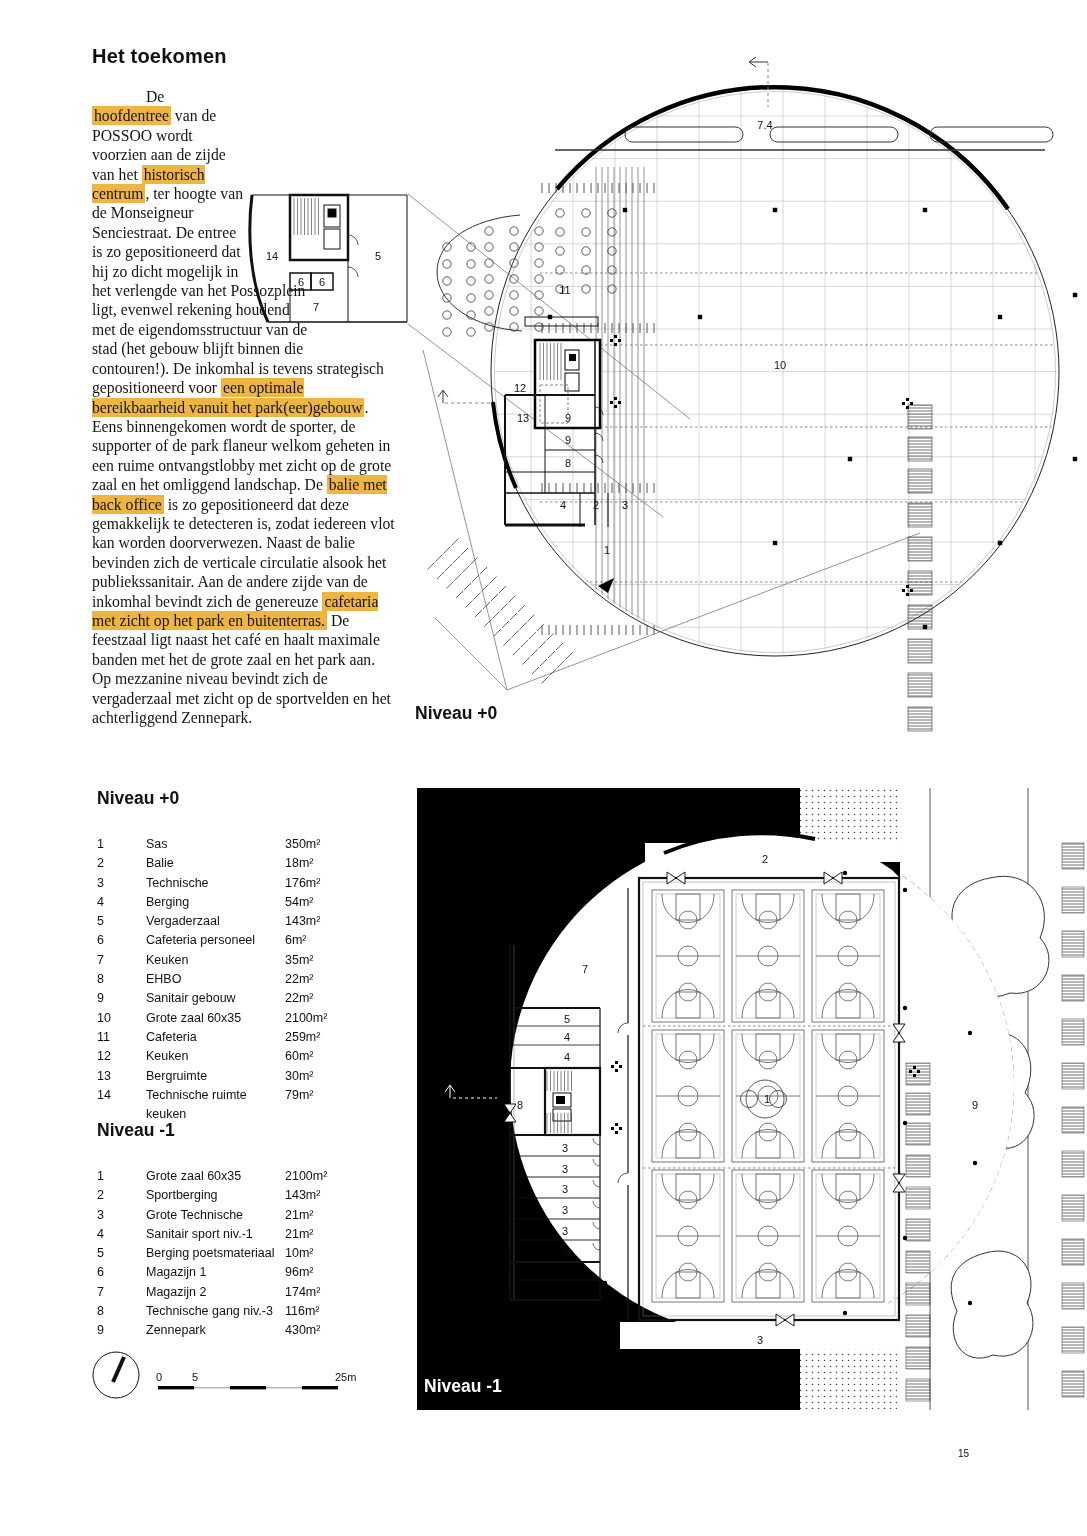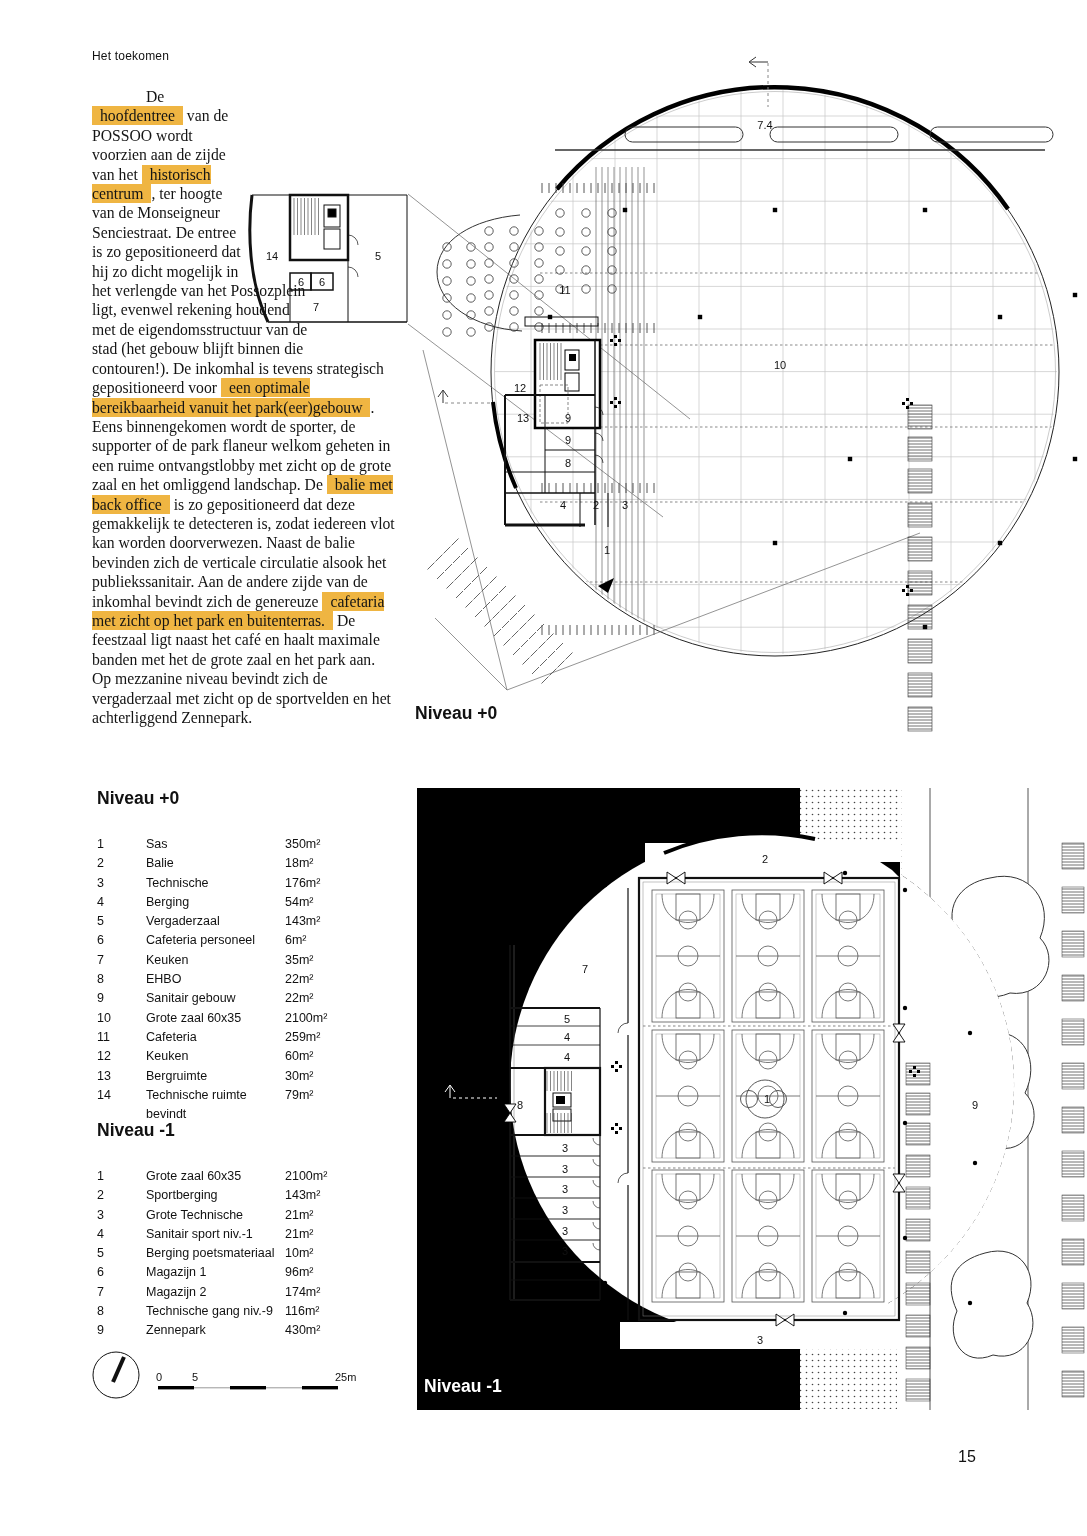--- a/index.html
+++ b/index.html
@@ -1,37 +1,37 @@
 <!DOCTYPE html>
 <html><head>
 <meta charset="utf-8">
 <style>
   html,body{margin:0;padding:0;}
   body{width:1087px;height:1536px;position:relative;background:#ffffff;
        font-family:"Liberation Sans",sans-serif;color:#111;overflow:hidden;}
   .abs{position:absolute;}
   
   #article{left:92px;top:46px;width:306px;}
-  #article h1{font-size:12px;line-height:20px;margin:0;font-weight:400;letter-spacing:.2px;}
+  #article h1{font-size:20px;line-height:20px;margin:0;font-weight:700;letter-spacing:.2px;}
   #article p{font-family:"Liberation Serif",serif;font-size:15.7px;line-height:19.4px;
              margin:21px 0 0 0;text-indent:54px;color:#141414;}
   .spA{float:right;width:152px;height:126px;margin-top:68px;}
   .spB{float:right;clear:right;width:88px;height:70px;}
-  .hl{padding:1px 8px;}
+  .hl{padding:1px 2px;}
   
   .legend{width:290px;}
   #legend0{left:92px;top:788px;}
   #legend1{left:92px;top:1120px;}
   .legend h2{font-size:17.5px;font-weight:700;margin:0 0 26px 5px;}
   .lrow{display:grid;grid-template-columns:49px 139px auto;font-size:12.5px;line-height:19.3px;padding-left:5px;}
   
   .plancap{font-size:17.5px;font-weight:700;}
   #cap0{left:415px;top:703px;}
   #cap1{left:424px;top:1376px;color:#fff;}
-  #pagenum{left:958px;top:1448px;font-size:16px;}
+  #pagenum{left:958px;top:1448px;font-size:10px;}
   svg{display:block;}
   .lbl{font-size:11px;fill:#111;text-anchor:middle;font-family:"Liberation Sans",sans-serif;}
 </style>
 </head>
 <body>
 
 <div class="abs" id="article">
   <h1>Het toekomen</h1>
   <p><span class="spA"></span><span class="spB"></span><span>De </span><span class="hl" style="background: rgb(239, 181, 66);">hoofdentree</span><span> van de POSSOO wordt voorzien aan de zijde van het </span><span class="hl" style="background: rgb(239, 181, 66);">historisch centrum</span><span>, ter hoogte van de Monseigneur Senciestraat. De entree is zo gepositioneerd dat hij zo dicht mogelijk in het verlengde van het Possozplein ligt, evenwel rekening houdend met de eigendomsstructuur van de stad (het gebouw blijft binnen die contouren!). De inkomhal is tevens strategisch gepositioneerd voor </span><span class="hl" style="background: rgb(239, 181, 66);">een optimale bereikbaarheid vanuit het park(eer)gebouw</span><span>. Eens binnengekomen wordt de sporter, de supporter of de park flaneur welkom geheten in een ruime ontvangstlobby met zicht op de grote zaal en het omliggend landschap. De </span><span class="hl" style="background: rgb(239, 181, 66);">balie met back office</span><span> is zo gepositioneerd dat deze gemakkelijk te detecteren is, zodat iedereen vlot kan worden doorverwezen. Naast de balie bevinden zich de verticale circulatie alsook het publiekssanitair. Aan de andere zijde van de inkomhal bevindt zich de genereuze </span><span class="hl" style="background: rgb(239, 181, 66);">cafetaria met zicht op het park en buitenterras.</span><span> De feestzaal ligt naast het café en haalt maximale banden met het de grote zaal en het park aan. Op mezzanine niveau bevindt zich de vergaderzaal met zicht op de sportvelden en het achterliggend Zennepark.</span></p>
 </div>
@@ -707,21 +707,21 @@
         <span>Keuken</span>
         <span>60m²</span>
       </div>
       <div class="lrow">
         <span>13</span>
         <span>Bergruimte</span>
         <span>30m²</span>
       </div>
       <div class="lrow">
         <span>14</span>
-        <span>Technische ruimte bevindt</span>
+        <span>Technische ruimte keuken</span>
         <span>79m²</span>
       </div>
     </div>
 </div>
 <div class="abs legend" id="legend1">
   <h2>Niveau -1</h2>
   <div>
       <div class="lrow">
         <span>1</span>
         <span>Grote zaal 60x35</span>
@@ -752,21 +752,21 @@
         <span>Magazijn 1</span>
         <span>96m²</span>
       </div>
       <div class="lrow">
         <span>7</span>
         <span>Magazijn 2</span>
         <span>174m²</span>
       </div>
       <div class="lrow">
         <span>8</span>
-        <span>Technische gang niv.-9</span>
+        <span>Technische gang niv.-3</span>
         <span>116m²</span>
       </div>
       <div class="lrow">
         <span>9</span>
         <span>Zennepark</span>
         <span>430m²</span>
       </div>
     </div>
 </div>
 

